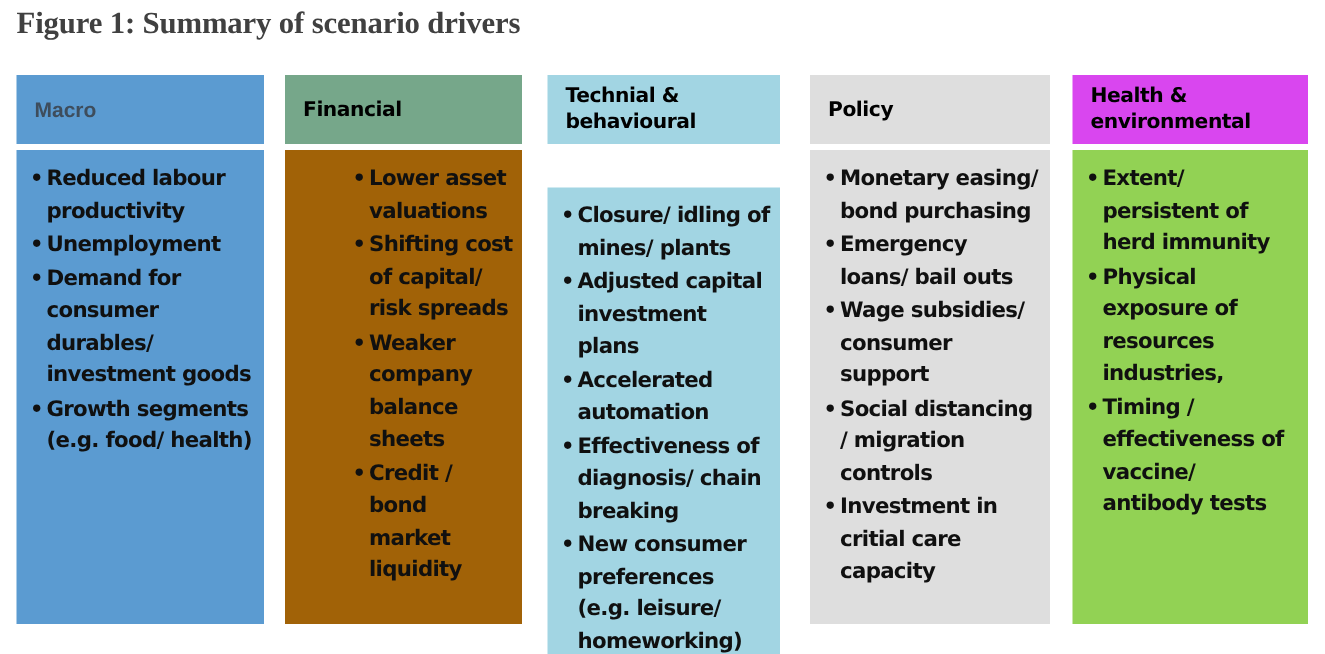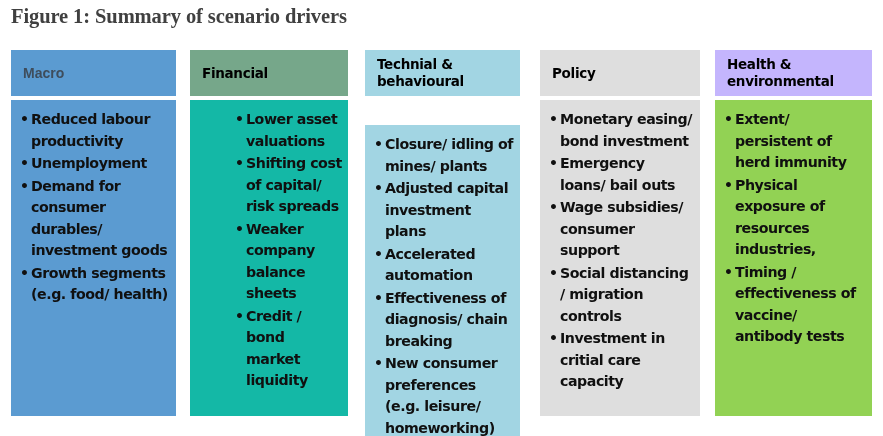--- a/index.html
+++ b/index.html
@@ -108,35 +108,35 @@
   #col-macro .col-header-text {
     font-family: "Liberation Sans", sans-serif;
     font-size: 14px;
     color: #3E4D5C;
     letter-spacing: 0;
   }
 
   
   #col-financial { left: 190px; width: 158px; }
   #col-financial .col-header { background: #76A78A; }
-  #col-financial .col-body   { background: #14b8a6; padding-left: 44px; }
+  #col-financial .col-body   { background: #a16207; padding-left: 44px; }
 
   
   #col-technical { left: 365px; width: 155px; }
   #col-technical .col-header { background: #A2D5E3; }
   #col-technical .col-body   { background: #A2D5E3; margin-top: 25px; }
 
   
   #col-policy { left: 540px; width: 160px; }
   #col-policy .col-header { background: #DEDEDE; }
   #col-policy .col-body   { background: #DEDEDE; }
 
   
   #col-health { left: 715px; width: 157px; }
-  #col-health .col-header { background: #c4b5fd; justify-content: flex-end; }
+  #col-health .col-header { background: #d946ef; justify-content: flex-end; }
   #col-health .col-body   { background: #92D254; }
 </style>
 </head>
 <body>
 
 <div id="figure-title">Figure 1: Summary of scenario drivers</div>
 
 <div id="columns">
 
   <div class="column" id="col-macro">
@@ -181,21 +181,21 @@
       </ul>
     </div>
   </div>
 
   <div class="column" id="col-policy">
     <div class="col-header">
       <span class="col-header-text">Policy</span>
     </div>
     <div class="col-body">
       <ul class="bullets">
-        <li>Monetary easing/ bond investment</li>
+        <li>Monetary easing/ bond purchasing</li>
         <li>Emergency loans/ bail outs</li>
         <li>Wage subsidies/ consumer support</li>
         <li>Social distancing / migration controls</li>
         <li>Investment in critial care capacity</li>
       </ul>
     </div>
   </div>
 
   <div class="column" id="col-health">
     <div class="col-header">

